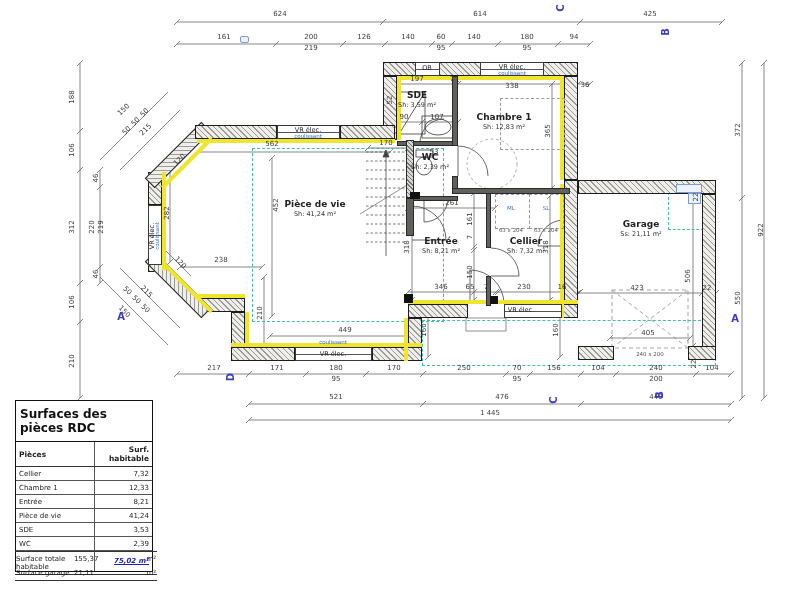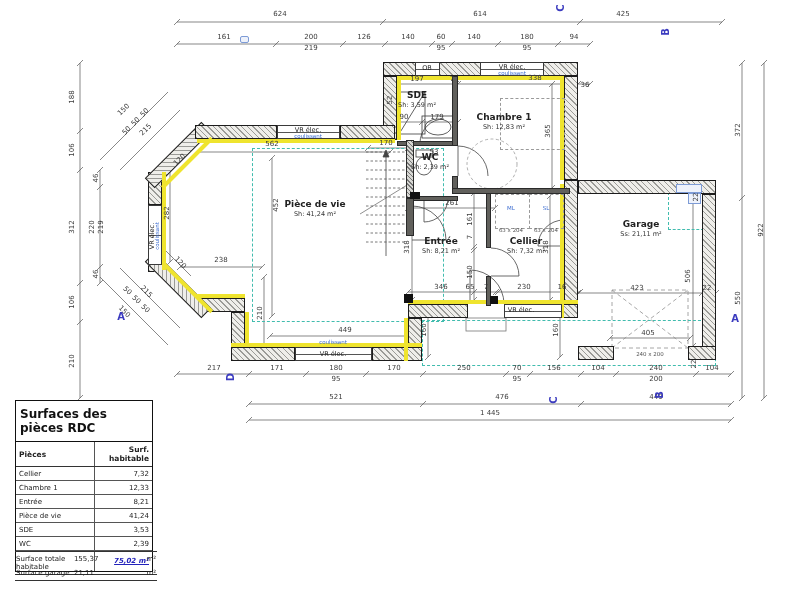--- a/index.html
+++ b/index.html
@@ -215,21 +215,21 @@
       <div class="sumrow" style="top: 566px;">
         <span>Surface garage</span>
         <span class="v">21,11</span>
         <span class="u">m²</span>
       </div>
     </div>
 
   <div id="gen-layer">
       <div class="dim" style="left: 280px; top: 14px;">624</div>
       <div class="dim" style="left: 480px; top: 14px;">614</div>
-      <div class="dim" style="left: 623px; top: 14px;">425</div>
+      <div class="dim" style="left: 650px; top: 14px;">425</div>
       <div class="dim" style="left: 224px; top: 37px;">161</div>
       <div class="dim" style="left: 311px; top: 37px;">200</div>
       <div class="dim" style="left: 311px; top: 48px;">219</div>
       <div class="dim" style="left: 364px; top: 37px;">126</div>
       <div class="dim" style="left: 408px; top: 37px;">140</div>
       <div class="dim" style="left: 441px; top: 37px;">60</div>
       <div class="dim" style="left: 441px; top: 48px;">95</div>
       <div class="dim" style="left: 474px; top: 37px;">140</div>
       <div class="dim" style="left: 527px; top: 37px;">180</div>
       <div class="dim" style="left: 527px; top: 48px;">95</div>
@@ -256,26 +256,26 @@
       <div class="dim" style="left: 180px; top: 160px; transform: translate(-50%, -50%) rotate(-45deg);">120</div>
       <div class="dim" style="left: 180px; top: 263px; transform: translate(-50%, -50%) rotate(45deg);">120</div>
       <div class="dim" style="left: 167px; top: 213px; transform: translate(-50%, -50%) rotate(-90deg);">282</div>
       <div class="dim" style="left: 276px; top: 205px; transform: translate(-50%, -50%) rotate(-90deg);">452</div>
       <div class="dim" style="left: 272px; top: 144px;">562</div>
       <div class="dim" style="left: 221px; top: 260px;">238</div>
       <div class="dim" style="left: 260px; top: 313px; transform: translate(-50%, -50%) rotate(-90deg);">210</div>
       <div class="dim" style="left: 345px; top: 330px;">449</div>
       <div class="dim" style="left: 417px; top: 79px;">197</div>
       <div class="dim" style="left: 452px; top: 79px;">7</div>
-      <div class="dim" style="left: 512px; top: 78px; margin-left: 23px;">338</div>
+      <div class="dim" style="left: 512px; top: 86px;">338</div>
       <div class="dim" style="left: 585px; top: 85px;">36</div>
       <div class="dim" style="left: 548px; top: 131px; transform: translate(-50%, -50%) rotate(-90deg);">365</div>
       <div class="dim" style="left: 390px; top: 100px; transform: translate(-50%, -50%) rotate(-90deg);">52</div>
       <div class="dim" style="left: 404px; top: 117px;">90</div>
-      <div class="dim" style="left: 437px; top: 117px;">179</div>
+      <div class="dim" style="left: 437px; top: 117px;">107</div>
       <div class="dim" style="left: 434px; top: 152px; text-decoration: underline;">53</div>
       <div class="dim" style="left: 386px; top: 143px;">170</div>
       <div class="dim" style="left: 452px; top: 203px;">261</div>
       <div class="dim" style="left: 470px; top: 219px; transform: translate(-50%, -50%) rotate(-90deg);">161</div>
       <div class="dim" style="left: 470px; top: 237px; transform: translate(-50%, -50%) rotate(-90deg);">7</div>
       <div class="dim" style="left: 470px; top: 272px; transform: translate(-50%, -50%) rotate(-90deg);">150</div>
       <div class="dim" style="left: 407px; top: 247px; transform: translate(-50%, -50%) rotate(-90deg);">318</div>
       <div class="dim" style="left: 546px; top: 247px; transform: translate(-50%, -50%) rotate(-90deg);">318</div>
       <div class="dim" style="left: 441px; top: 287px;">346</div>
       <div class="dim" style="left: 470px; top: 287px;">65</div>

